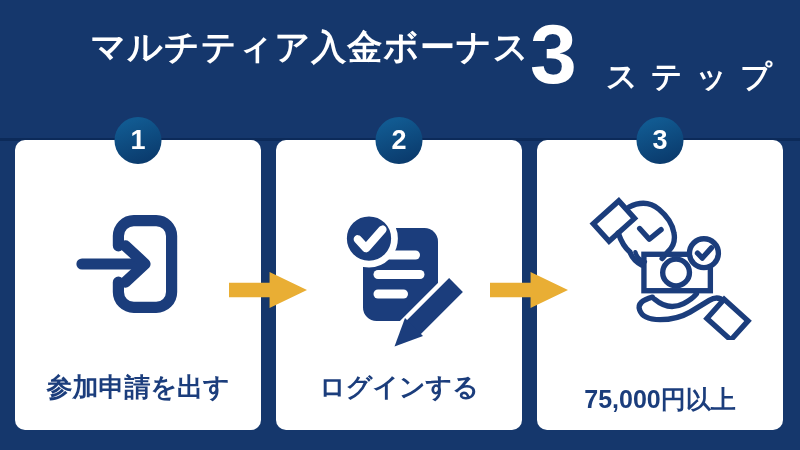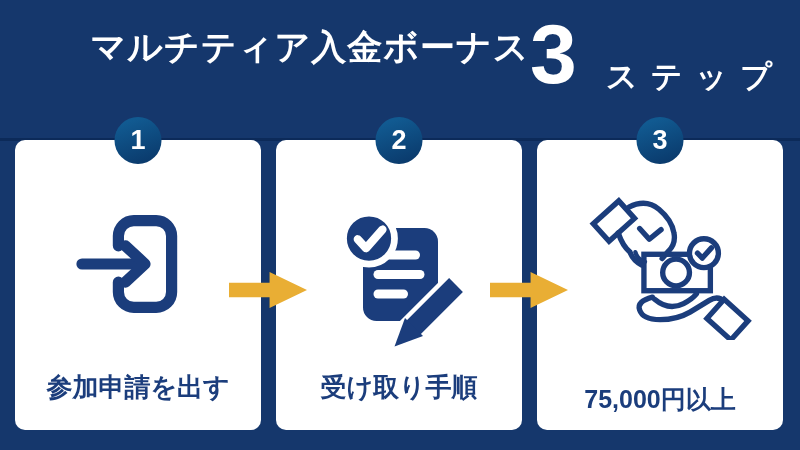--- a/index.html
+++ b/index.html
@@ -100,21 +100,21 @@
         <rect x="41" y="35" width="23" height="6" rx="3" fill="#fff"></rect>
         <rect x="33" y="48" width="34" height="6" rx="3" fill="#fff"></rect>
         <rect x="33" y="61" width="23" height="6" rx="3" fill="#fff"></rect>
         <circle class="inkfill" cx="30" cy="27" r="17" stroke="#fff" stroke-width="4.5"></circle>
         <path d="M22.5 27.5 l5.5 6 l11 -12.5" stroke="#fff" stroke-width="5.5" stroke-linecap="round" stroke-linejoin="round"></path>
         <path d="M53 93 L93 53" stroke="#fff" stroke-width="19" stroke-linecap="round"></path>
         <path class="ink" d="M59.5 86.5 L88 58" stroke-width="13"></path>
         <polygon class="inkfill" points="47,99 54,80 66,92"></polygon>
       </svg>
     </div>
-    <div class="card-label">受け取り手順</div>
+    <div class="card-label">ログインする</div>
   </div>
 
   <div class="card c3">
     <div class="num-circle">3</div>
     <div class="icon-box">
       <svg width="190" height="150" viewBox="0 0 170 140" fill="none">
 
         <rect class="ink" x="70" y="60" width="62" height="34" fill="#fff" stroke-width="5"></rect>
         <circle class="ink" cx="100" cy="77" r="12.5" fill="#fff" stroke-width="5"></circle>
 

